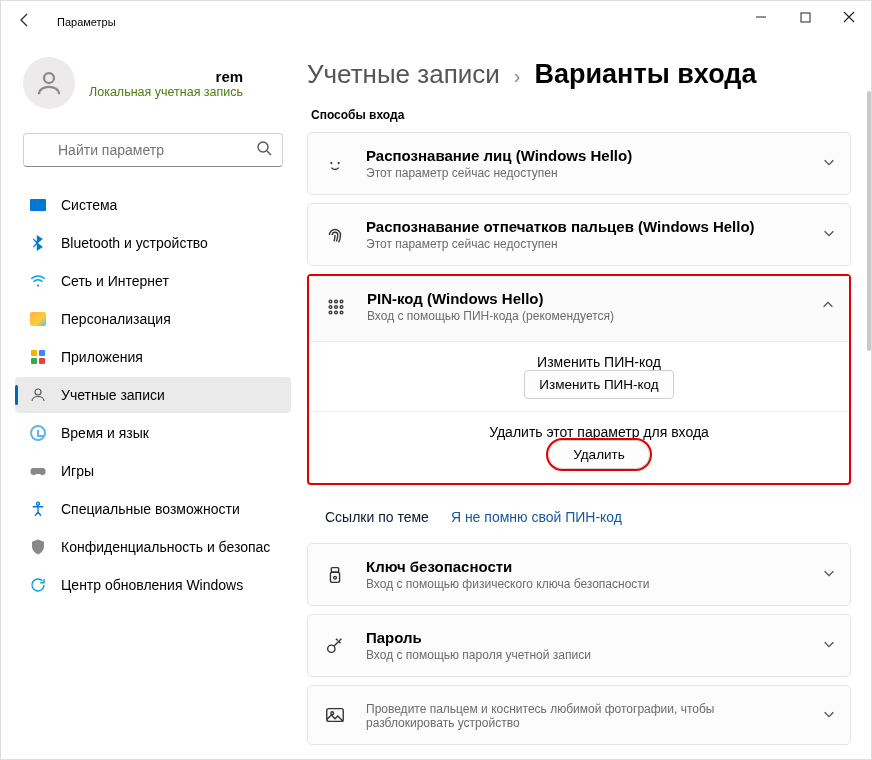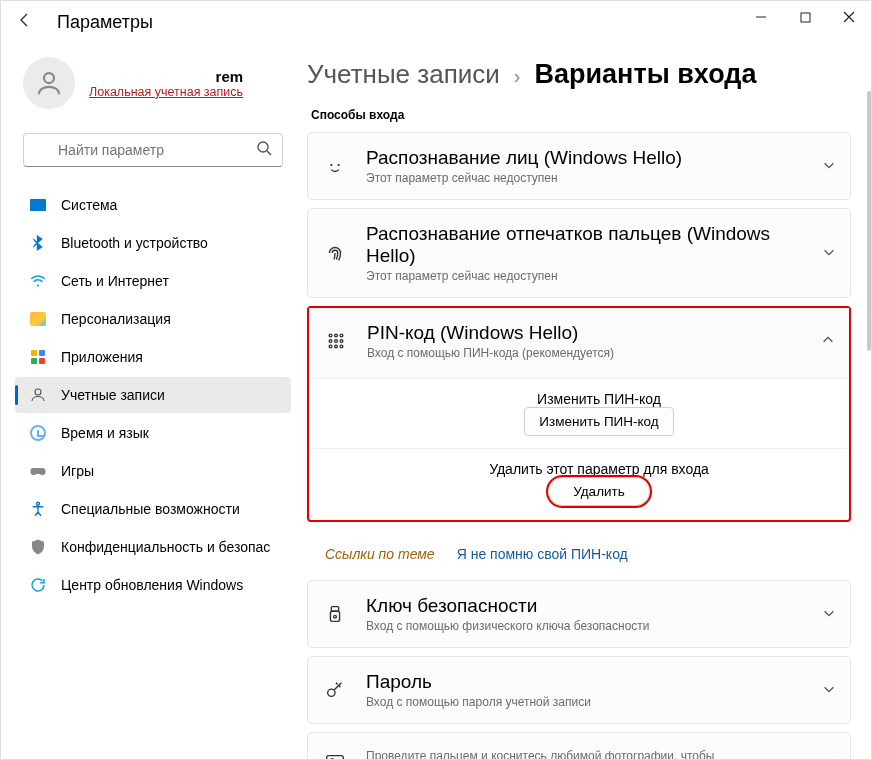--- a/index.html
+++ b/index.html
@@ -5,37 +5,37 @@
   * { box-sizing: border-box; margin: 0; padding: 0; font-family: "Segoe UI", Arial, sans-serif; }
   body { background: #f7f7f7; width: 872px; height: 760px; overflow: hidden; }
   .window {
     width: 872px; height: 760px; background: #ffffff; position: relative;
     border: 1px solid #ddd;
   }
   .titlebar {
     height: 42px; display: flex; align-items: center; padding: 0 8px; font-size: 13px;
   }
   .titlebar .back { width: 32px; text-align: center; font-size: 16px; cursor: pointer; }
-  .titlebar .title { margin-left: 16px; font-size: 18px; }
+  .titlebar .title { margin-left: 16px; font-size: 11px; }
   .winbtns { position: absolute; right: 0; top: 0; display: flex; }
   .winbtn { width: 44px; height: 32px; display: flex; align-items: center; justify-content: center; font-size: 12px; cursor: pointer; }
   .body {
     display: flex; height: calc(100% - 42px);
   }
   .sidebar {
     width: 300px; padding: 4px 8px 0 12px; flex-shrink: 0;
   }
   .profile { display: flex; align-items: center; gap: 14px; padding: 10px 10px 20px 10px; text-align: right; }
   .avatar {
     width: 52px; height: 52px; border-radius: 50%; background: #eceaea;
     display: flex; align-items: center; justify-content: center; color: #767676;
   }
   .avatar svg { width: 30px; height: 30px; }
   .profile-name { font-size: 15px; font-weight: 600; }
-  .profile-sub { font-size: 12.5px; color: #b91c1c; text-decoration: underline; }
+  .profile-sub { font-size: 12.5px; color: #4d7c0f; }
   .searchbox {
     margin: 4px 10px 20px 10px; display: flex; align-items: center;
     border: 1px solid #d0d0d0; border-bottom: 1.5px solid #888;
     border-radius: 4px; background: #fff; height: 34px; padding: 0 10px;
   }
   .searchbox input {
     flex: 1; border: none; outline: none; font-size: 14px; background: transparent; margin-left: 24px;
   }
   .searchbox .sicon { color: #555; }
   .nav { display: flex; flex-direction: column; gap: 2px; padding: 0 2px; }
@@ -75,42 +75,42 @@
   .breadcrumb .parent { font-weight: 400; color: #555; font-size: 26px;}
   .breadcrumb .sep { color: #888; font-size: 20px; font-weight: 400;}
   .section-title { font-size: 12px; font-weight: 600; margin: 4px 0 10px 4px; }
   .card {
     border: 1px solid #e5e5e5; border-radius: 5px; background: #fcfcfc;
     padding: 14px 14px; margin-bottom: 8px; display: flex; align-items: center; gap: 18px;
     cursor: pointer;
   }
   .card .cicon { width: 26px; display:flex; justify-content:center; color:#333;}
   .card .ctexts { flex: 1; }
-  .card .ctitle { font-size: 19px; }
+  .card .ctitle { font-size: 15px; font-weight: bold; }
   .card .csub { font-size: 12px; color: #6b6b6b; margin-top: 2px; }
   .card .chev { color: #555; font-size: 14px; }
   .highlight-group {
     border: 2.5px solid #e00000; border-radius: 4px; margin-bottom: 8px; padding-bottom: 2px;
   }
   .highlight-group .card { border: none; border-radius: 0; margin-bottom: 0; background: #fbfbfb; }
   .highlight-group .card:first-child { border-bottom: 1px solid #eee; }
   .subrow {
     display: flex; align-items: center; justify-content: space-between;
     padding: 12px 18px 12px 58px; font-size: 14px; flex-direction: column;
   }
   .subrow + .subrow { border-top: 1px solid #f0f0f0; }
   .btn {
     border: 1px solid #cfcfcf; background: #fdfdfd; padding: 6px 14px; border-radius: 4px;
     font-size: 13.5px; cursor: pointer;
   }
   .btn.hl { outline: 2.5px solid #e00000; border-radius: 999px; padding: 6px 24px; }
   .related {
     display: flex; align-items: center; gap: 22px; padding: 16px 10px 18px 18px; font-size: 14px;
   }
-  .related .lbl { color: #a16207; font-style: italic; }
+  .related .lbl { color: #0f172a; }
   .related .link { color: #14599d; cursor: pointer; }
   .scrolltrack {
     position: absolute; right: 0; top: 48px; width: 4px; height: 260px;
     background: #c9c9c9; border-radius: 2px;
   }
   
   .ic-face svg, .ic-finger svg, .ic-keypad svg, .ic-usb svg, .ic-key svg, .ic-pic svg {
     width: 22px; height: 22px; fill: none; stroke: #333; stroke-width: 1.5;
   }
 </style>

